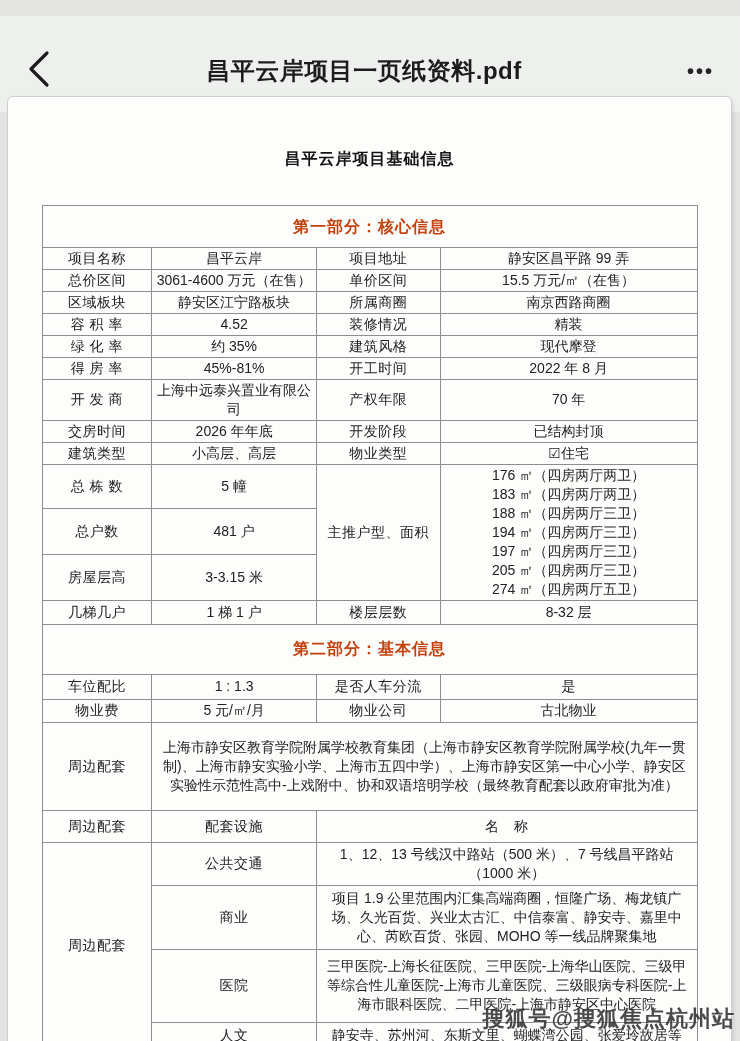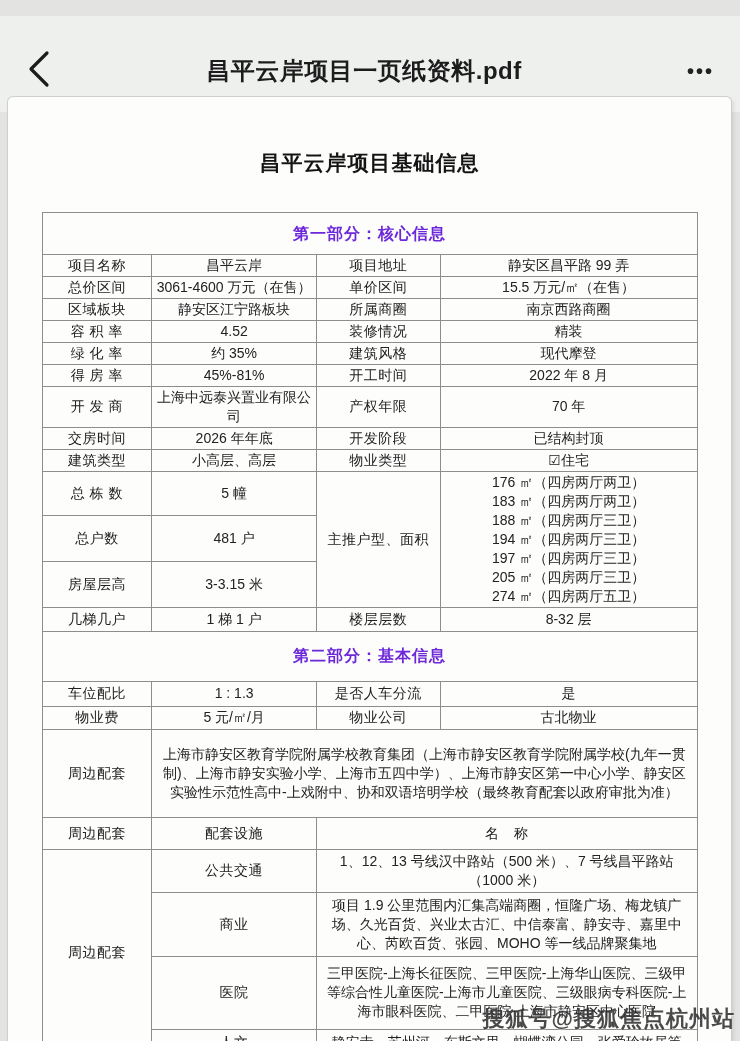--- a/index.html
+++ b/index.html
@@ -25,33 +25,33 @@
   }
 
   
   .card {
     position: absolute; left: 8px; top: 97px; width: 723px; height: 944px;
     background: #fdfdfc; border-radius: 5px 5px 0 0;
     box-shadow: 0 0 0 1px #cfcfcf, 2px 2px 4px rgba(0,0,0,0.12);
     overflow: hidden;
   }
   .doc-title {
-    margin-top: 52px; text-align: center; font-size: 21px; font-weight: 700; color: #141414;
+    margin-top: 52px; text-align: center; font-size: 16px; font-weight: 700; color: #141414;
     letter-spacing: 1px;
   }
 
   table.sheet {
     width: 656px; margin: 35px auto 0 auto; border-collapse: collapse;
     font-size: 14px; color: #222;
   }
   table.sheet td {
     border: 1px solid #8d8d8d; text-align: center; vertical-align: middle;
     padding: 1px 4px; line-height: 1.35;
   }
-  td.sec-hdr { font-size: 16px; font-weight: 700; letter-spacing: 1px; color: #6d28d9; }
+  td.sec-hdr { font-size: 16px; font-weight: 700; letter-spacing: 1px; color: #c2410c; }
   td.lbl { letter-spacing: 0.5px; }
   td.longtext { padding: 5px 12px; line-height: 1.55; }
   .unit-line { line-height: 19px; white-space: nowrap; }
   td.unit-list { text-align: center; }
 
   
   .watermark {
     position: absolute; right: 5px; top: 1004px; font-size: 22px; font-weight: 700;
     color: rgba(42,42,42,0.85); letter-spacing: 1px; white-space: nowrap;
     text-shadow: 0 1px 0 rgba(255,255,255,0.35);

